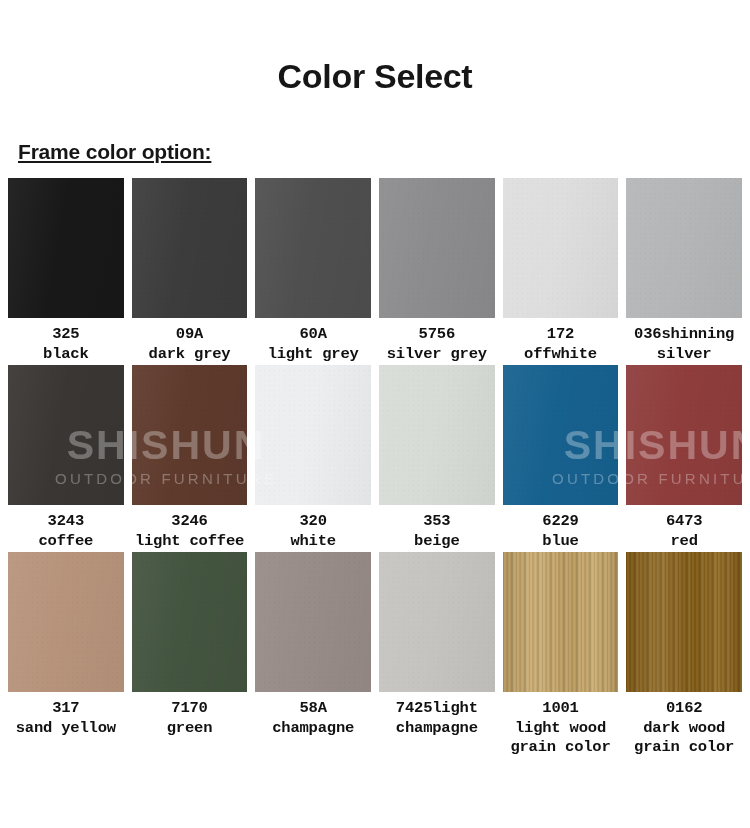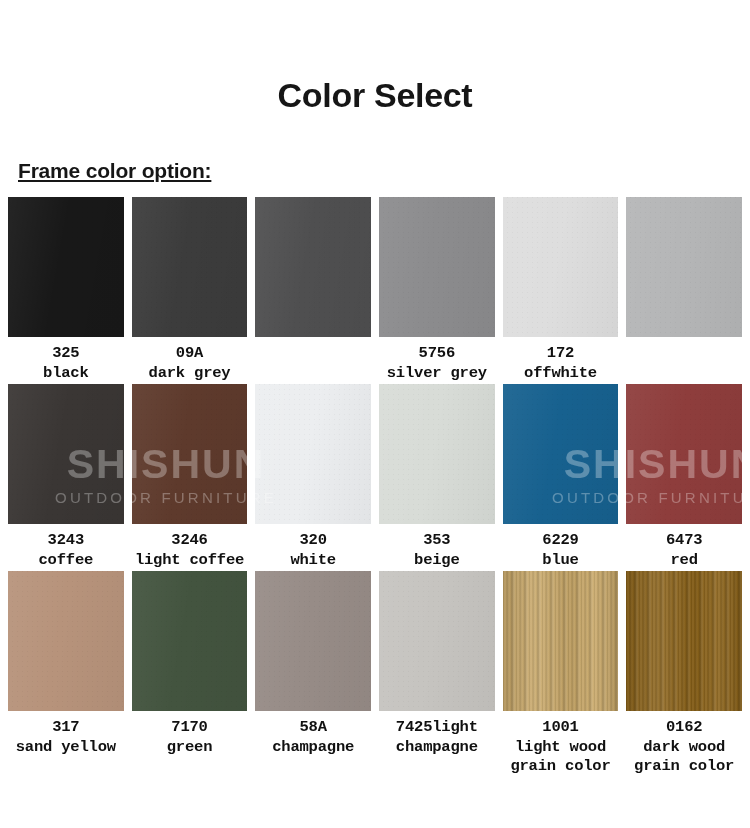--- a/index.html
+++ b/index.html
@@ -13,21 +13,20 @@
     height: 828px;
     font-family: "Liberation Sans", sans-serif;
     color: #1a1a1a;
     overflow: hidden;
   }
   .page {
     position: relative;
     width: 750px;
     height: 710px;
     box-sizing: border-box;
-    margin-top: 19px;
   }
   .page-title {
     text-align: center;
     font-size: 34px;
     font-weight: bold;
     letter-spacing: -0.3px;
     color: #161616;
     margin: 0;
     padding-top: 58px;
     line-height: 1.1;
@@ -155,20 +154,22 @@
             <span class="sheen"></span>
           </div>
         <div class="swatch-label">09A
 dark grey</div>
       </div>
       <div class="swatch-cell">
         <div class="swatch-chip" style="background-color: rgb(79, 79, 80);">
             <span class="noise"></span>
             <span class="sheen"></span>
           </div>
+        <div class="swatch-label">60A
+light grey</div>
       </div>
       <div class="swatch-cell">
         <div class="swatch-chip" style="background-color: rgb(140, 140, 142);">
             <span class="noise"></span>
             <span class="sheen"></span>
           </div>
         <div class="swatch-label">5756
 silver grey</div>
       </div>
       <div class="swatch-cell">
@@ -177,20 +178,22 @@
             <span class="sheen"></span>
           </div>
         <div class="swatch-label">172
 offwhite</div>
       </div>
       <div class="swatch-cell">
         <div class="swatch-chip" style="background-color: rgb(181, 182, 183);">
             <span class="noise"></span>
             <span class="sheen"></span>
           </div>
+        <div class="swatch-label">036shinning
+silver</div>
       </div>
     </div>
 
     <div class="swatch-row">
       <div class="swatch-cell">
         <div class="swatch-chip" style="background-color: rgb(58, 54, 52);">
             <span class="noise"></span>
             <span class="sheen"></span>
           </div>
         <div class="swatch-label">3243

